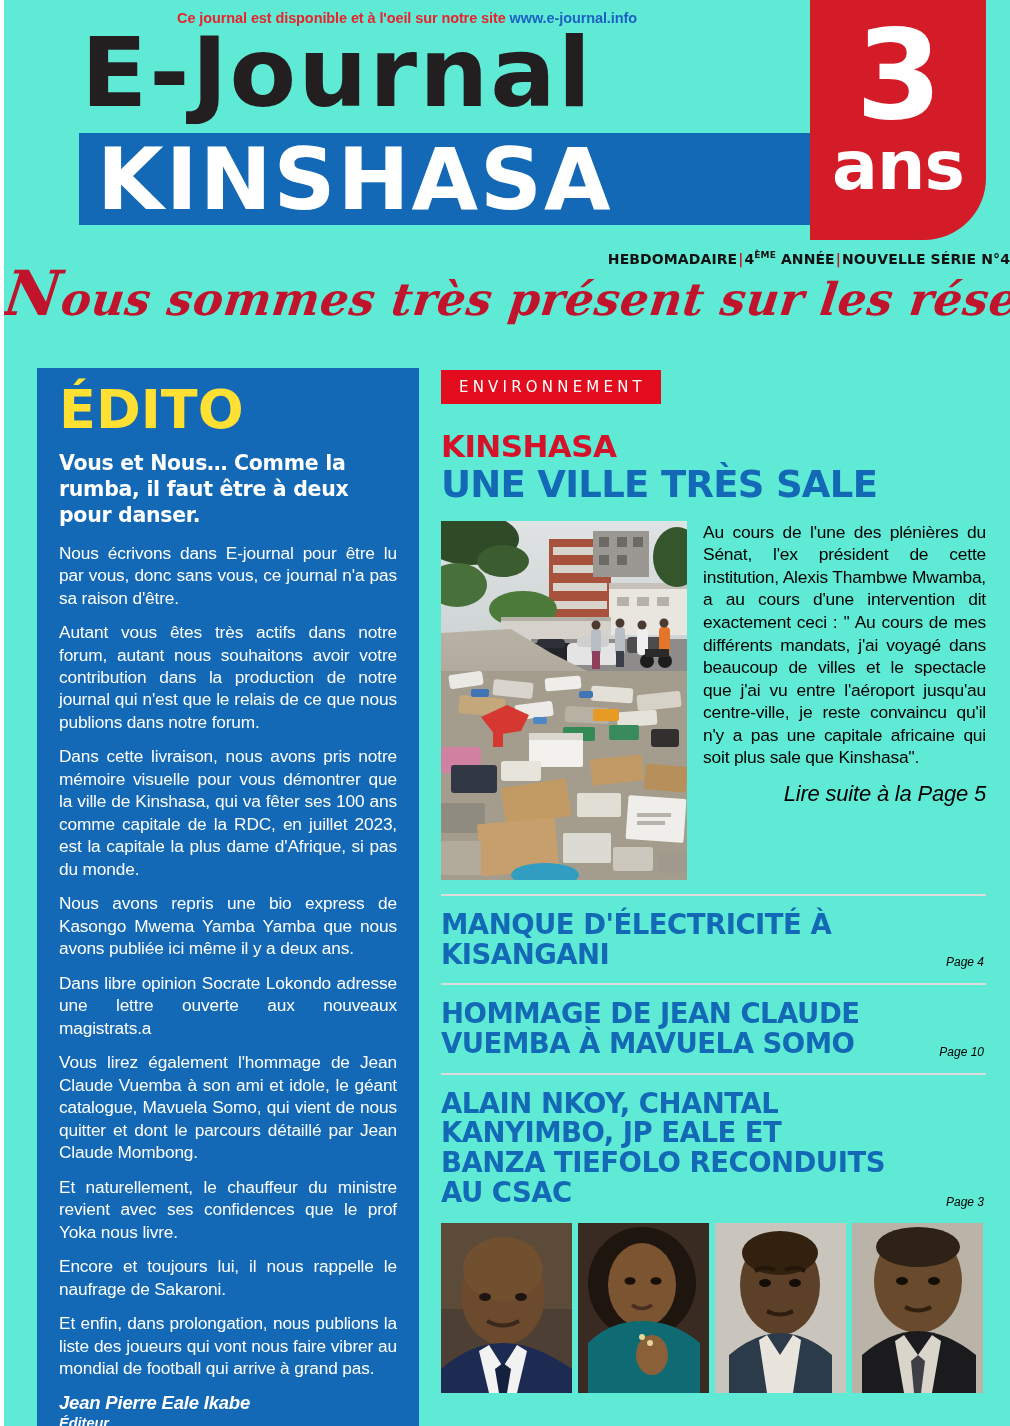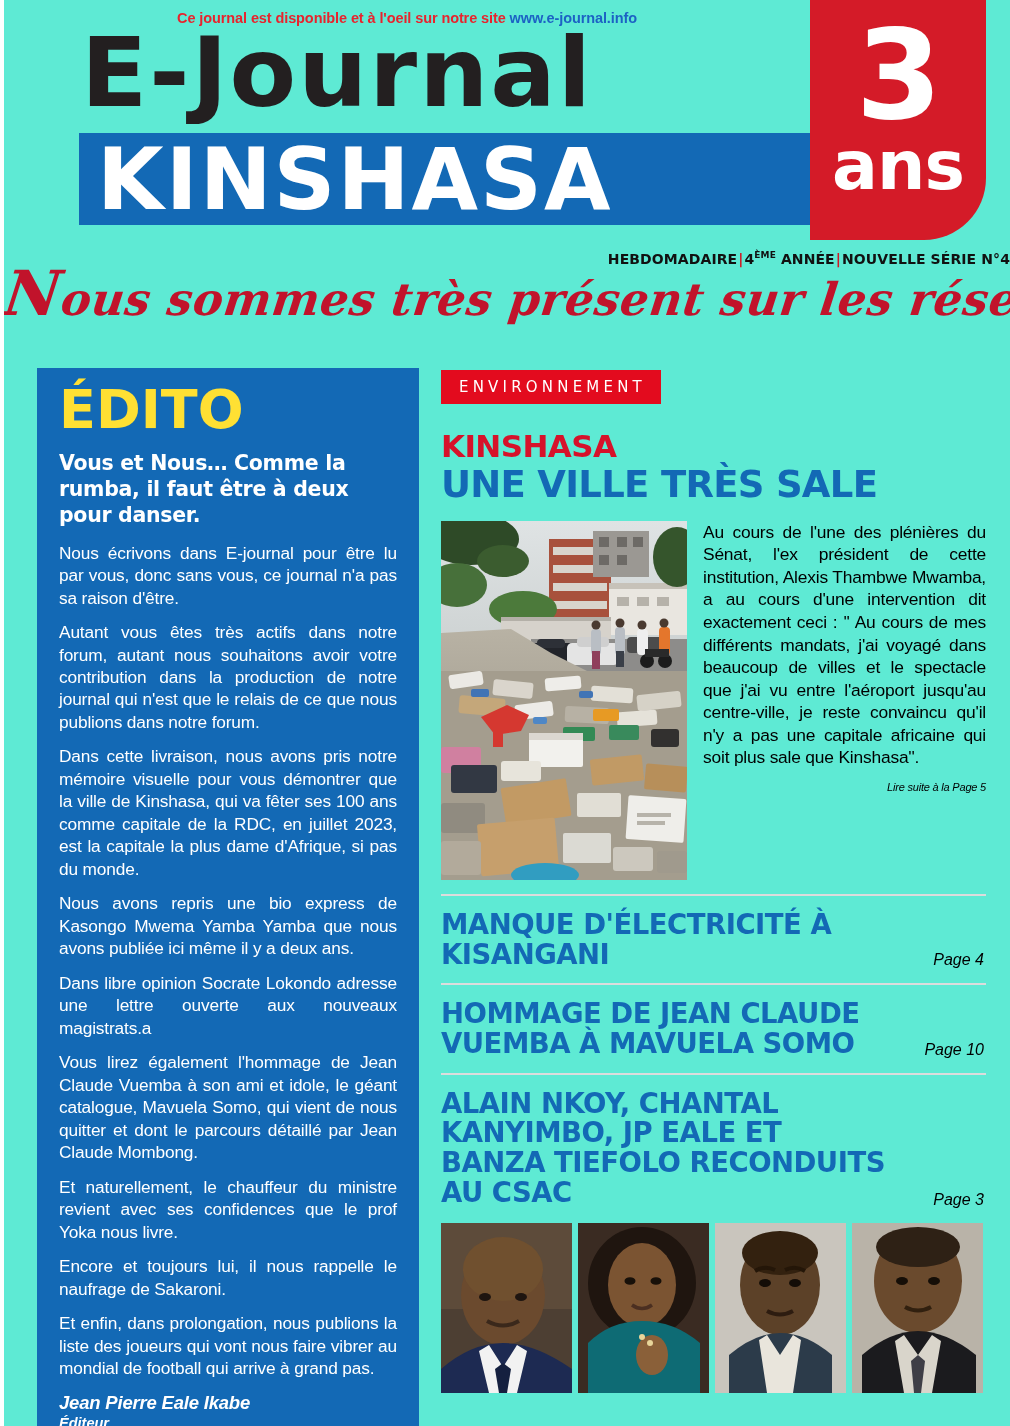--- a/index.html
+++ b/index.html
@@ -242,21 +242,21 @@
     flex: 1;
     font-size: 17.4px;
     line-height: 1.295;
     text-align: justify;
     color: #000;
     letter-spacing: -0.2px;
   }
   .read-more {
     text-align: right;
     font-style: italic;
-    font-size: 11px;
+    font-size: 22px;
     margin-top: 11px;
   }
 
   .rule {
     border: none;
     border-top: 2px solid #dcdcdc;
     margin: 14px 0 0 0;
   }
   .brief {
     padding-top: 14px;
@@ -269,21 +269,21 @@
     color: #1369b5;
     line-height: 1.08;
     letter-spacing: -0.5px;
     padding-right: 96px;
   }
   .brief-page {
     position: absolute;
     right: 2px;
     bottom: 0px;
     font-style: italic;
-    font-size: 16px;
+    font-size: 12px;
     color: #000;
   }
   .brief.b3 { padding-bottom: 2px; }
 
   .portrait-strip {
     display: flex;
     gap: 6px;
     margin-top: 14px;
   }
   .portrait {

